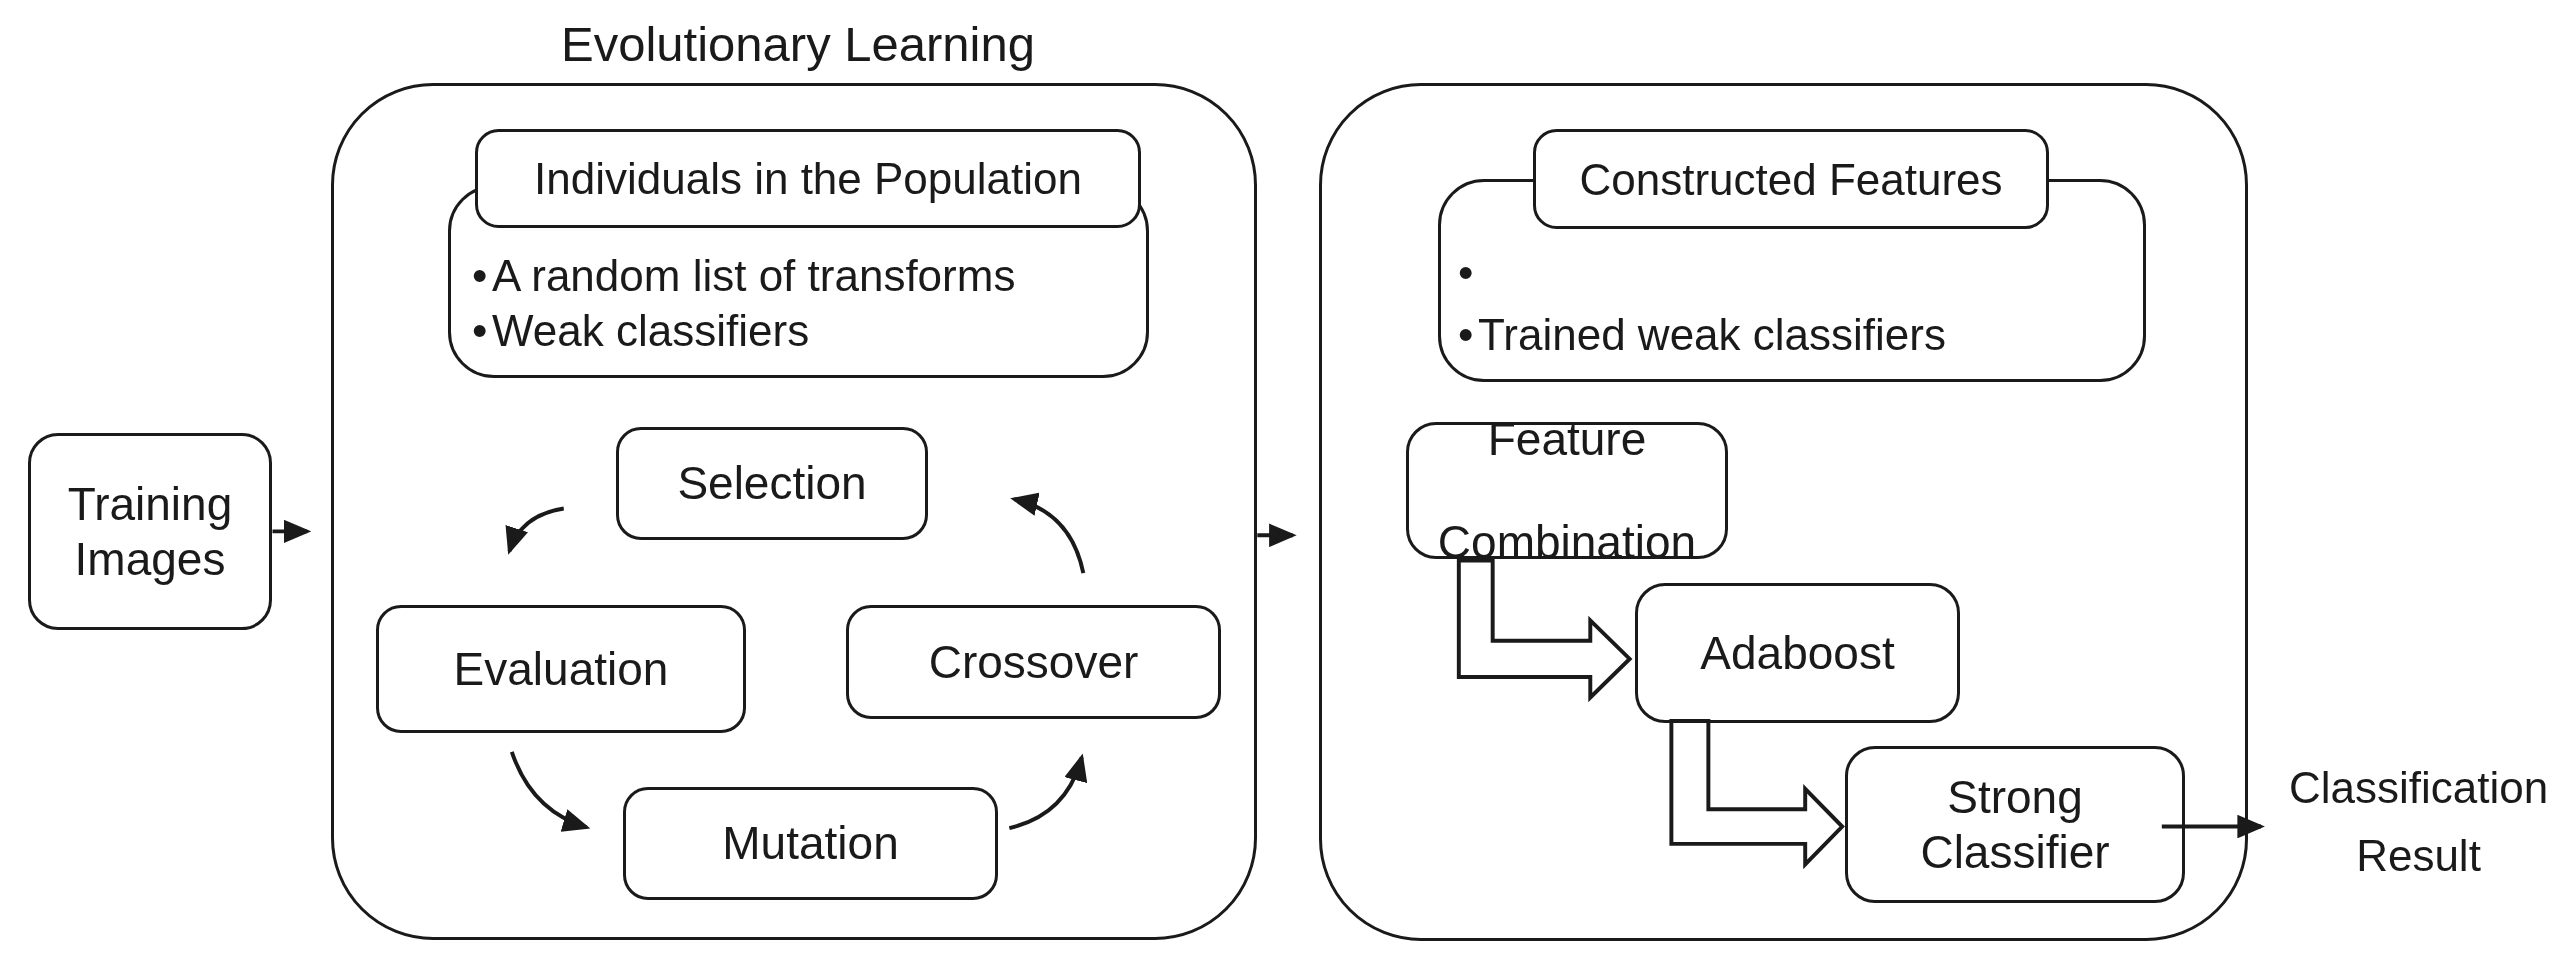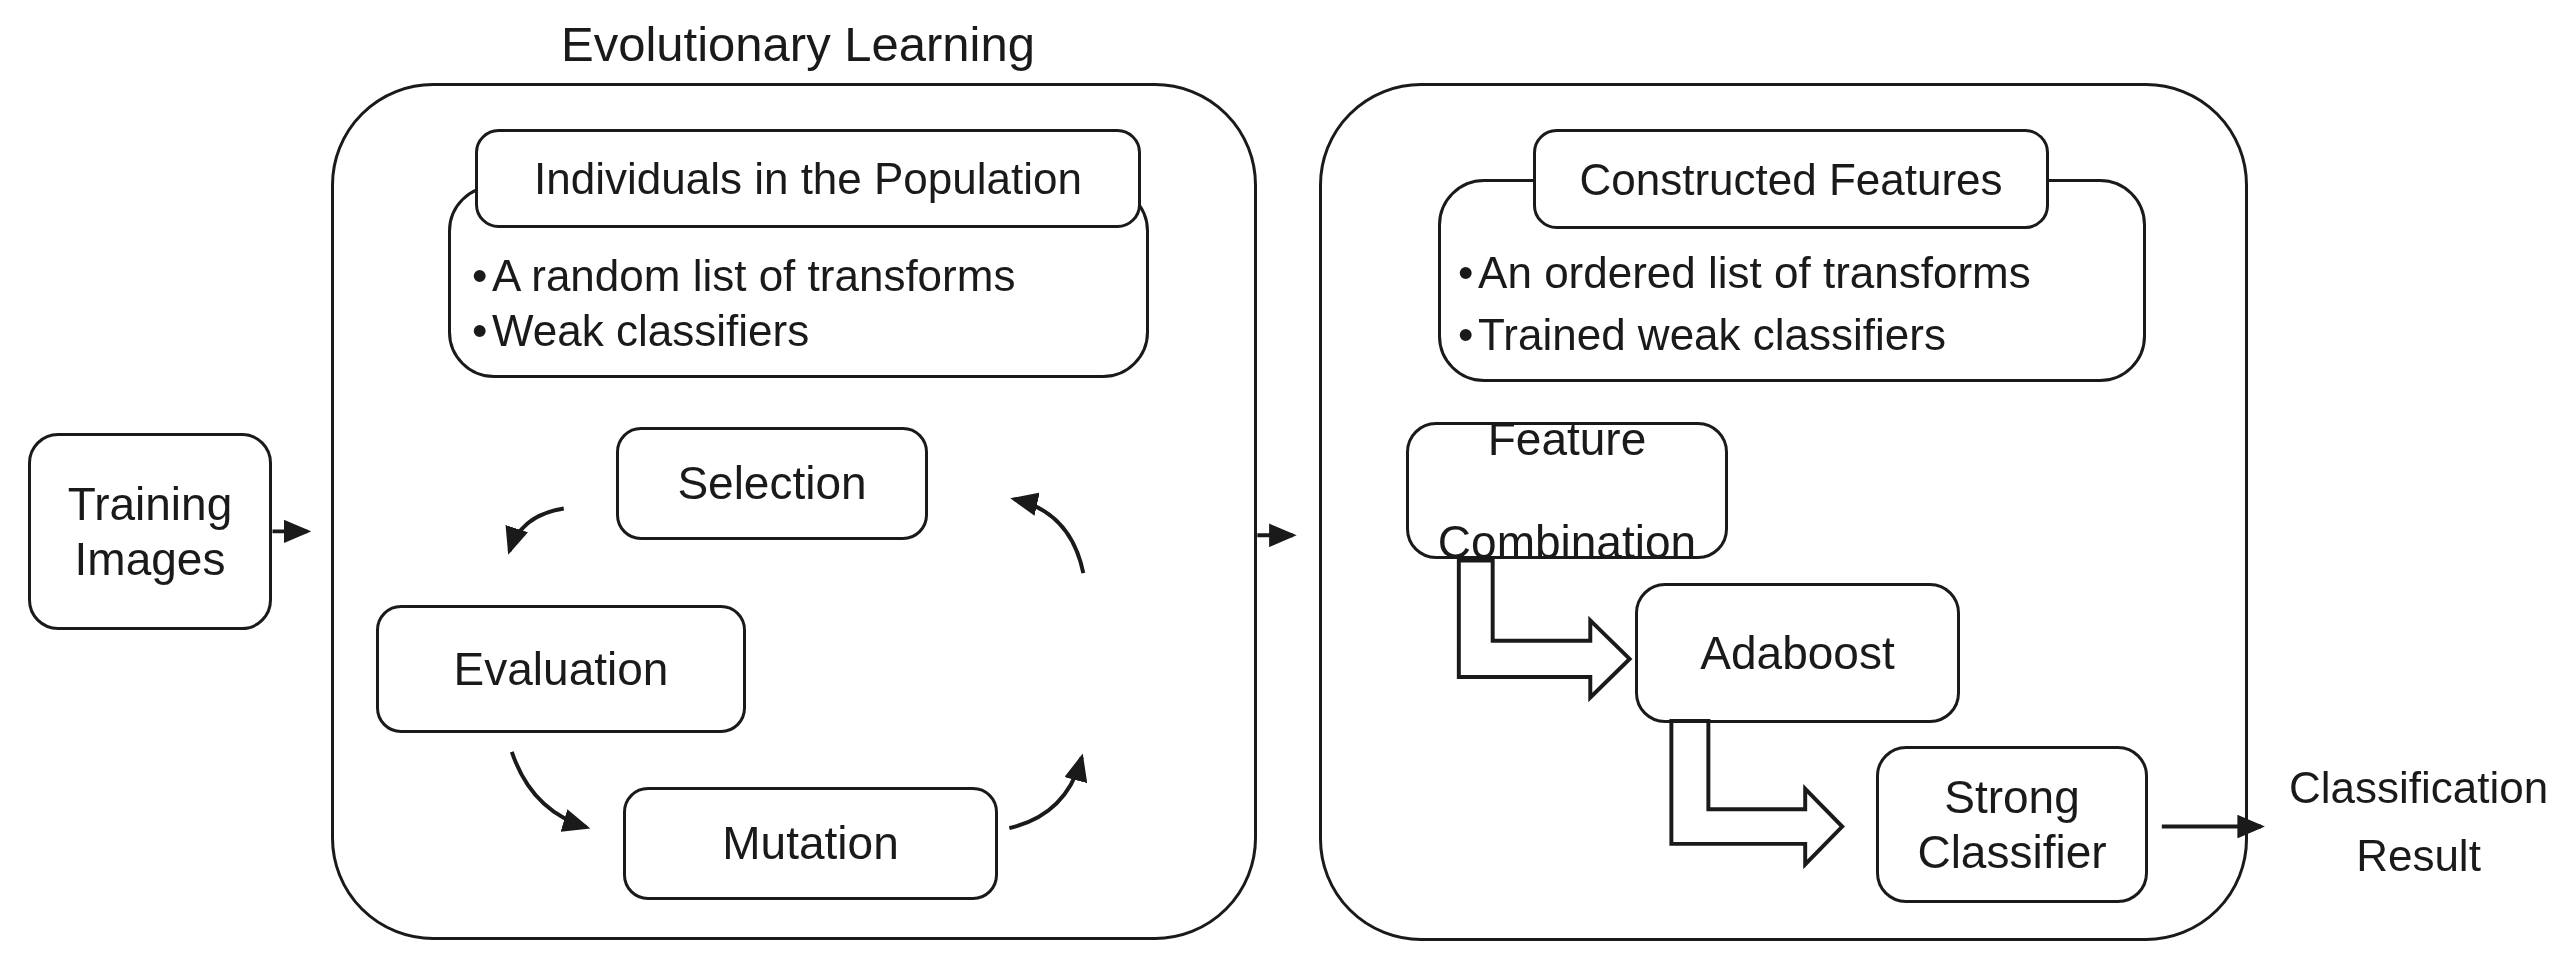--- a/index.html
+++ b/index.html
@@ -72,21 +72,21 @@
   #ada-bullet-0 { left: 1458px; top: 243px; }
   #ada-bullet-1 { left: 1458px; top: 305px; }
 
   #selection-box  { left: 616px;  top: 427px;  width: 312px; height: 113px; }
   #evaluation-box { left: 376px;  top: 605px;  width: 370px; height: 128px; }
   #crossover-box  { left: 846px; top: 605px;  width: 375px; height: 114px; }
   #mutation-box   { left: 623px;  top: 787px; width: 375px; height: 113px; }
 
   #fc-box { left: 1406px; top: 422px; width: 322px; height: 137px; border-radius: 30px; gap: 48px; }
   #ab-box { left: 1635px; top: 583px; width: 325px; height: 140px; border-radius: 30px; }
-  #sc-box { left: 1845px; top: 746px; width: 272px; height: 157px; border-radius: 30px; margin-left: 31px; }
+  #sc-box { left: 1845px; top: 746px; width: 340px; height: 157px; border-radius: 30px; }
 
   #result-label {
     position: absolute;
     left: 2253px; top: 754px; width: 331px;
     text-align: center;
     font-size: 44px;
     line-height: 68px;
   }
 
   #arrows-layer {
@@ -135,31 +135,33 @@
     <span class="dot">•</span>
     <span>Weak classifiers</span>
   </div>
 
   <div id="selection-box" class="box">
     <span>Selection</span>
   </div>
   <div id="evaluation-box" class="box">
     <span>Evaluation</span>
   </div>
+  <div id="crossover-box" class="box">
+    <span>Crossover</span>
+  </div>
   <div id="mutation-box" class="box">
     <span>Mutation</span>
   </div>
 
   <div id="ada-feat-outer" class="box"></div>
   <div id="ada-feat-title" class="box">
     <span>Constructed Features</span>
   </div>
   <div id="ada-bullet-0" class="bullet-row">
     <span class="dot">•</span>
-    <span>An ordered list of transforms</span>
   </div>
   <div id="ada-bullet-1" class="bullet-row">
     <span class="dot">•</span>
     <span>Trained weak classifiers</span>
   </div>
 
   <div id="fc-box" class="box">
     <span>Feature</span>
     <span>Combination</span>
   </div>

